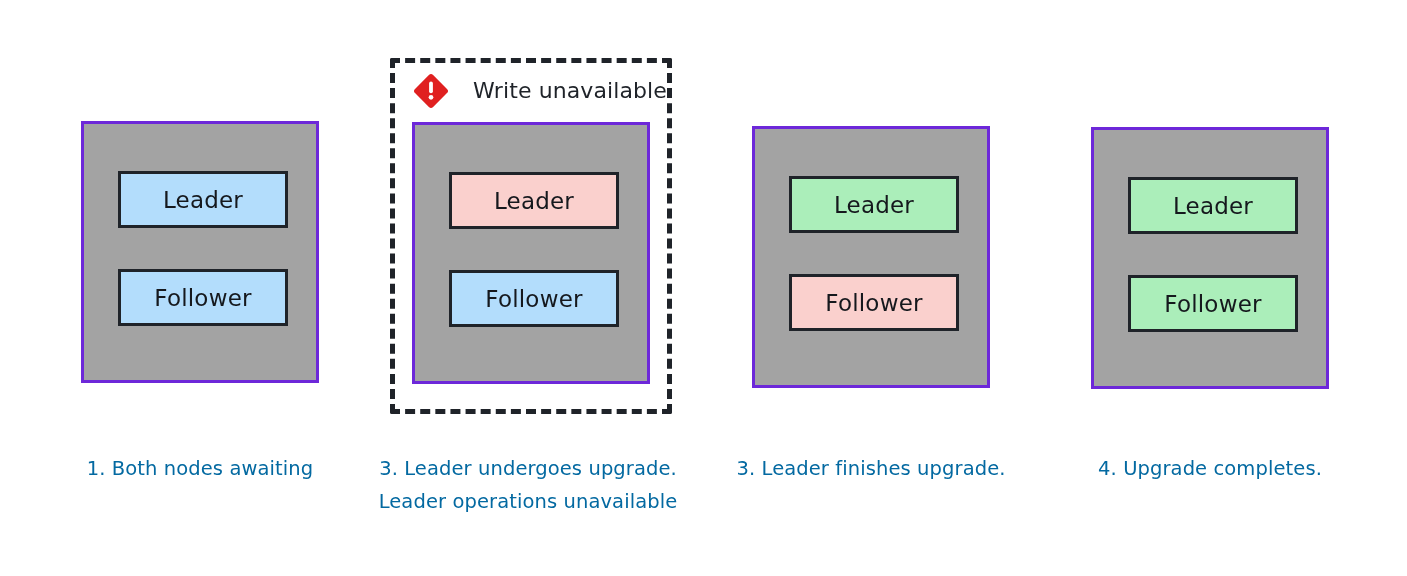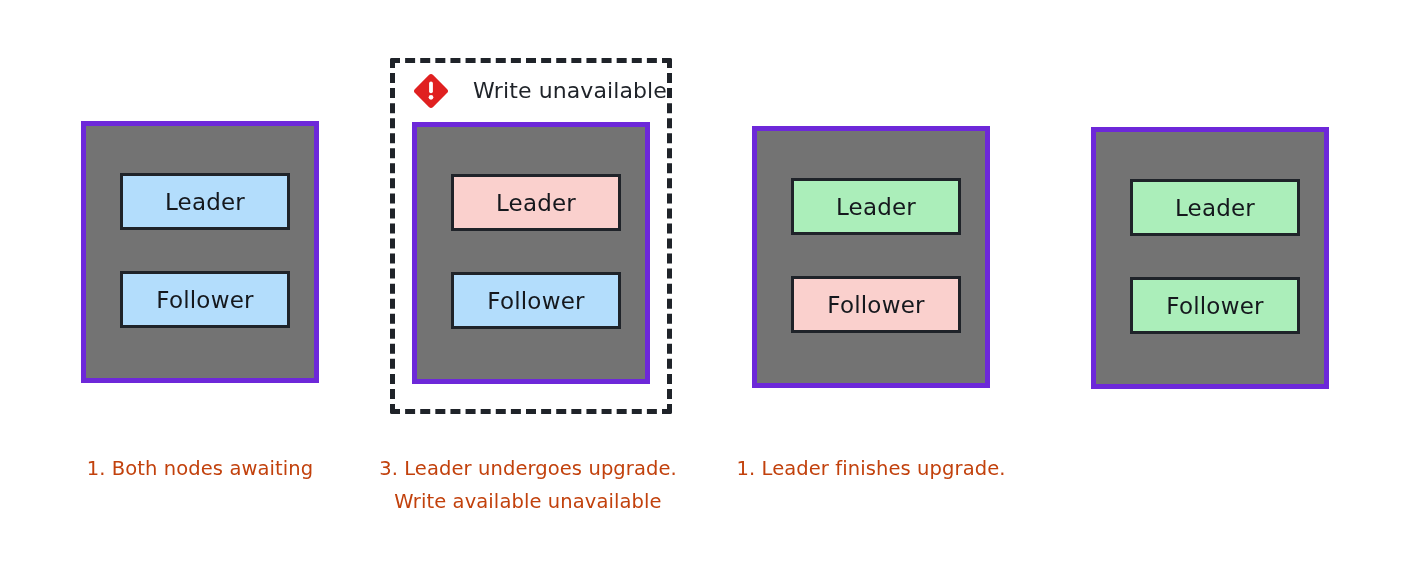--- a/index.html
+++ b/index.html
@@ -30,22 +30,22 @@
   }
   .step-1 { left: 24px; }
   .step-2 { left: 352px; }
   .step-3 { left: 695px; }
   .step-4 { left: 1034px; }
 
   
   .node-box {
     position: absolute;
     box-sizing: border-box;
-    border: 5px solid #6d28d9;
-    background: #737373;
+    border: 3px solid #6d28d9;
+    background: #a3a3a3;
     width: 238px;
     height: 262px;
   }
   .step-1 .node-box { left: 57px;  top: 121px; }
   .step-2 .node-box { left: 60px;  top: 122px; }
   .step-3 .node-box { left: 57px;  top: 126px; }
   .step-4 .node-box { left: 57px;  top: 127px; }
 
   
   .dashed-wrap {
@@ -109,21 +109,21 @@
 
   
   .caption {
     position: absolute;
     width: 352px;
     left: 0;
     top: 452px;
     text-align: center;
     font-size: 19.5px;
     line-height: 33px;
-    color: #c2410c;
+    color: #0369a1;
     letter-spacing: 0.1px;
   }
   .caption .cline { display: block; white-space: nowrap; }
 </style>
 </head>
 <body>
 
 <div id="stage">
 
   <div class="step step-1">
@@ -150,36 +150,37 @@
       <span class="warn-label">Write unavailable</span>
     </div>
 
     <div class="node-box">
       <div class="role-chip chip-leader fill-pink">Leader</div>
       <div class="role-chip chip-follower fill-blue">Follower</div>
     </div>
 
     <div class="caption">
       <span class="cline">3. Leader undergoes upgrade.</span>
-      <span class="cline">Write available unavailable</span>
+      <span class="cline">Leader operations unavailable</span>
     </div>
   </div>
 
   <div class="step step-3">
     <div class="node-box">
       <div class="role-chip chip-leader fill-green">Leader</div>
       <div class="role-chip chip-follower fill-pink">Follower</div>
     </div>
     <div class="caption">
-      <span class="cline">1. Leader finishes upgrade.</span>
+      <span class="cline">3. Leader finishes upgrade.</span>
     </div>
   </div>
 
   <div class="step step-4">
     <div class="node-box">
       <div class="role-chip chip-leader fill-green">Leader</div>
       <div class="role-chip chip-follower fill-green">Follower</div>
     </div>
     <div class="caption">
+      <span class="cline">4. Upgrade completes.</span>
     </div>
   </div>
 
 </div>
 
 </body></html>

